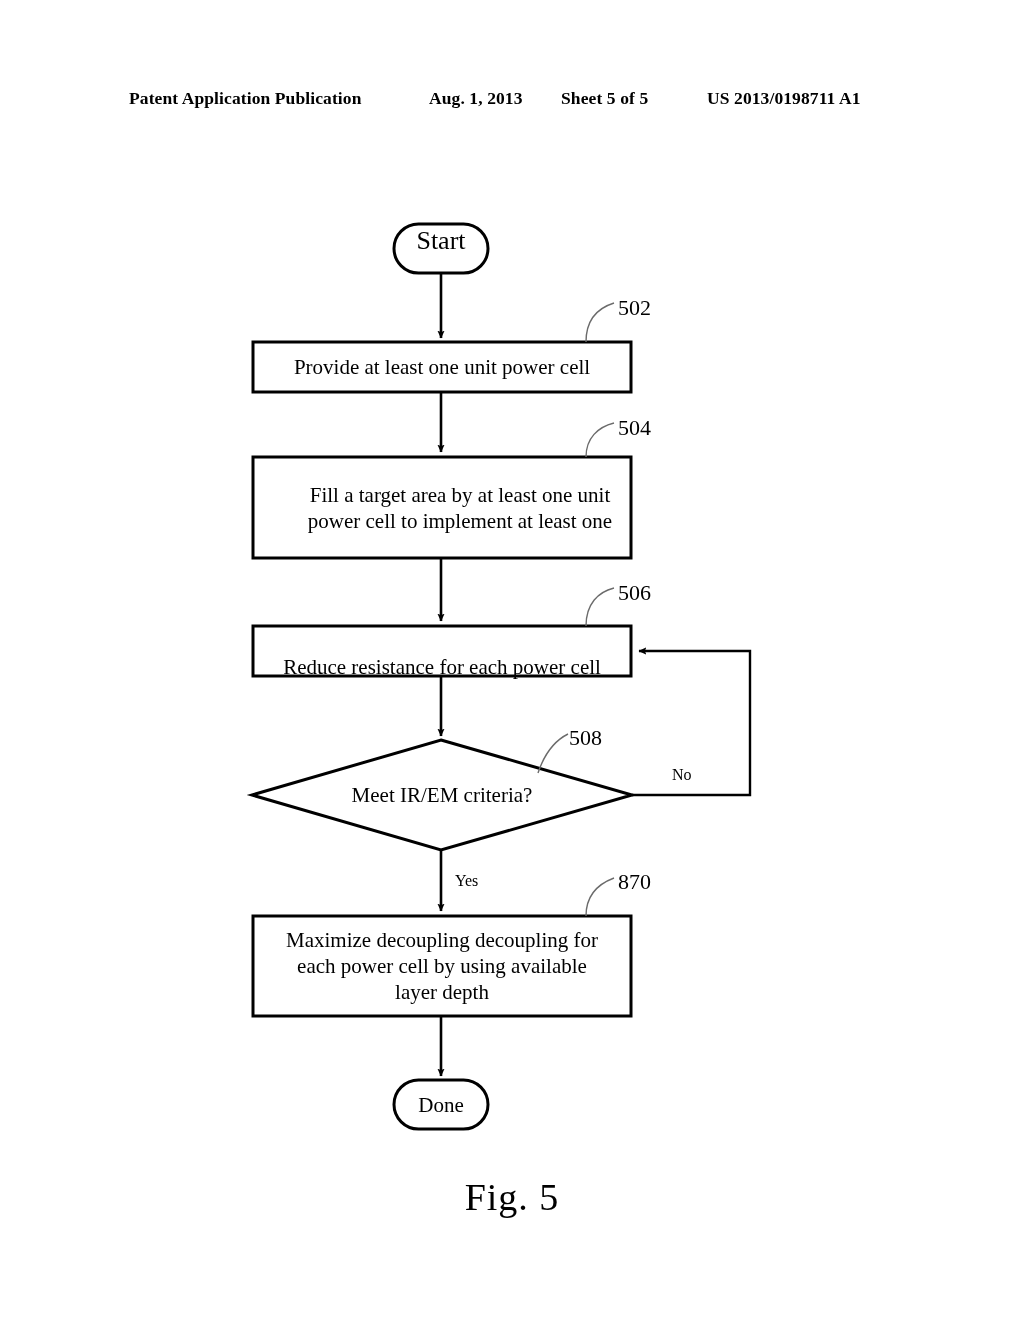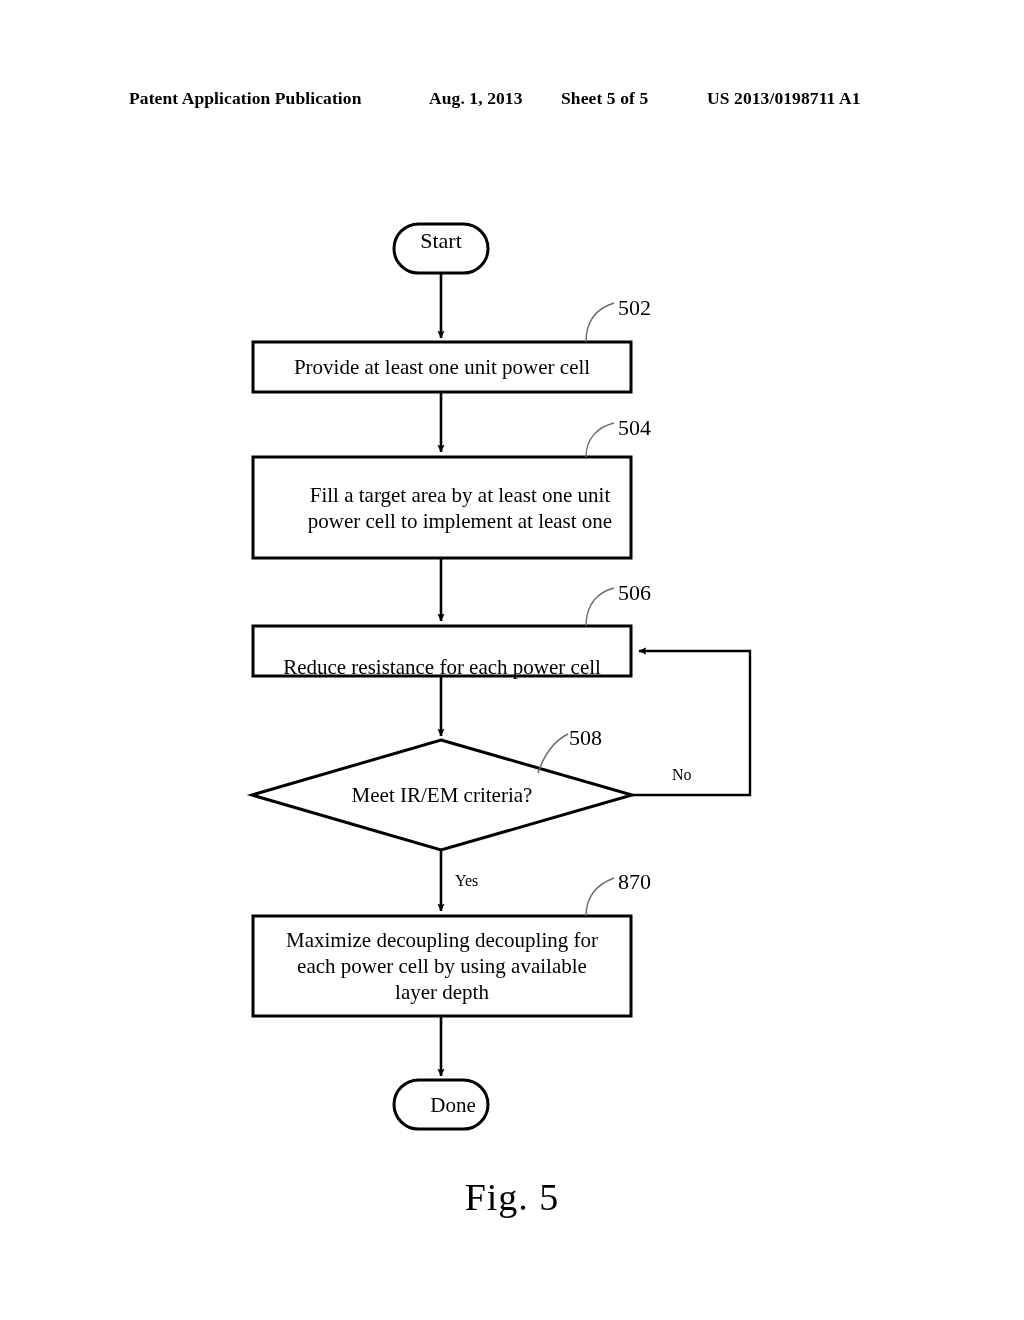--- a/index.html
+++ b/index.html
@@ -64,26 +64,25 @@
     color: #000000;
     display: flex;
     align-items: center;
     justify-content: center;
   }
   .node-text span { display: block; width: 100%; }
 
   
   #terminal-start-label {
     left: 394px; top: 224px; width: 94px; height: 34px;
-    font-size: 22px;
+    font-size: 26px;
   }
   #terminal-done-label {
     left: 394px; top: 1080px; width: 94px; height: 49px;
     font-size: 21px;
-    padding-left: 12px;
   }
 
   
   #process-502-label { left: 253px; top: 342px; width: 378px; height: 50px; }
   #process-504-label { left: 253px; top: 457px; width: 342px; height: 101px; padding-left: 36px; }
   #process-506-label { left: 253px; top: 626px; width: 378px; height: 50px; margin-top: 16px; }
   #process-510-label { left: 253px; top: 916px; width: 378px; height: 100px; }
 
   
   #decision-508-label {

